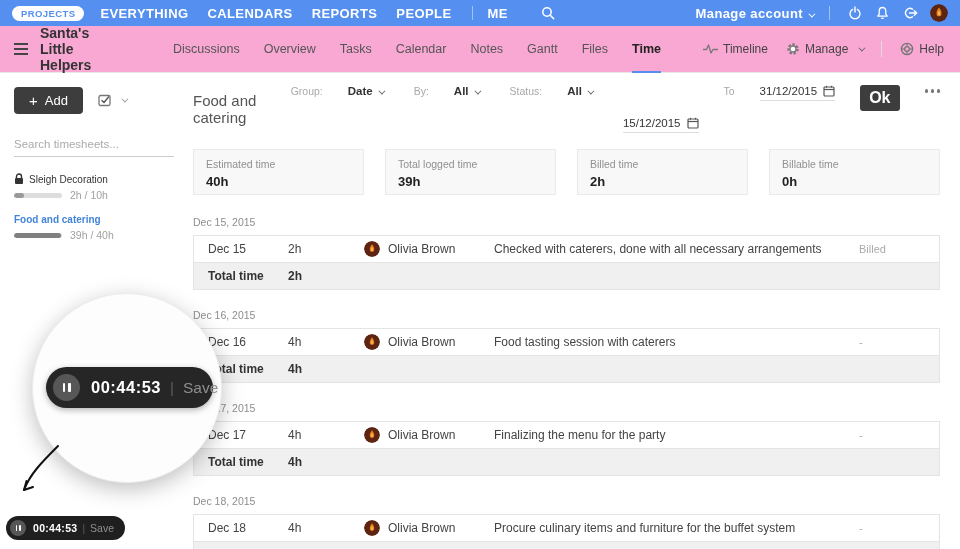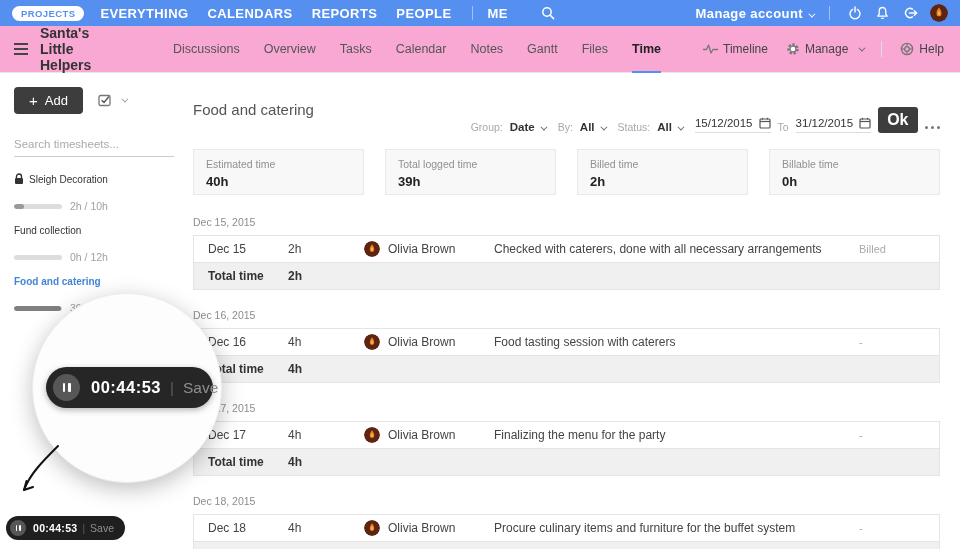--- a/index.html
+++ b/index.html
@@ -45,30 +45,30 @@
   .add-row{display:flex;align-items:center;margin-top:2px;}
   .add-btn{background:var(--darkbtn);color:#fff;font-size:13px;border:none;border-radius:4px;padding:6px 15px;display:flex;align-items:center;gap:7px;cursor:pointer;}
   .add-plus{font-size:15px;font-weight:normal;line-height:1;}
   .approve-ico{display:flex;align-items:center;margin-left:15px;cursor:pointer;gap:3px;}
   .search-input{width:160px;border:none;border-bottom:1px solid #ccc;font-size:11.5px;color:#555;padding:4px 0 6px;margin-top:20px;outline:none;background:transparent;font-family:inherit;}
   .search-input::placeholder{color:#aaa;}
   .task-list{margin-top:16px;}
   .task-item{margin-bottom:13px;cursor:pointer;}
   .task-name{font-size:10px;color:#333;display:flex;align-items:center;gap:5px;}
   .task-item.active .task-name{color:var(--link);font-weight:bold;}
-  .task-progress{display:flex;align-items:center;margin-top:15px;gap:8px;}
+  .task-progress{display:flex;align-items:center;margin-top:4px;gap:8px;}
   .bar{width:48px;height:5px;border-radius:3px;background:#ddd;overflow:hidden;}
   .bar i{display:block;height:100%;background:#9a9a9a;border-radius:3px;}
   .task-item.active .bar i{background:#808080;}
   .task-hours{font-size:10.5px;color:#a0a0a0;}
 
   
   .main-head{display:flex;align-items:center;justify-content:space-between;}
   .page-title{font-size:15px;color:#555;font-weight:normal;}
-  .filters{display:flex;align-items:flex-end;gap:7px;}
+  .filters{display:flex;align-items:flex-start;gap:25px;}
   .f-label{font-size:10.5px;color:#a8a8a8;}
   .f-value{font-size:11.5px;color:#333;font-weight:bold;cursor:pointer;white-space:nowrap;}
   .date-field{display:flex;align-items:center;gap:6px;border-bottom:1px solid #ddd;padding-bottom:3px;cursor:text;}
   .date-text{font-size:11.5px;color:#333;}
   .ok-btn{background:var(--darkbtn);color:#fff;font-size:16px;font-weight:bold;border:none;border-radius:3px;padding:4px 9px;cursor:pointer;}
   .more-dots{display:flex;gap:2.5px;cursor:pointer;padding:4px 0;}
   .more-dots i{width:3.5px;height:3.5px;border-radius:50%;background:#777;}
 
   
   .cards{display:flex;gap:21px;margin-top:16px;}
@@ -235,32 +235,20 @@
       <span class="t-name">Sleigh Decoration</span>
     </div>
     <div class="task-progress">
       <span class="bar">
               <i style="width: 20%;"></i>
             </span>
       <span class="task-hours">2h / 10h</span>
     </div>
   </div>
 
-  <div class="task-item">
-    <div class="task-name">
-
-      <span class="t-name">Fund collection</span>
-    </div>
-    <div class="task-progress">
-      <span class="bar">
-              <i style="width: 0%;"></i>
-            </span>
-      <span class="task-hours">0h / 12h</span>
-    </div>
-  </div>
 
   <div class="task-item active">
     <div class="task-name">
 
       <span class="t-name">Food and catering</span>
     </div>
     <div class="task-progress">
       <span class="bar">
               <i style="width: 97%;"></i>
             </span>

